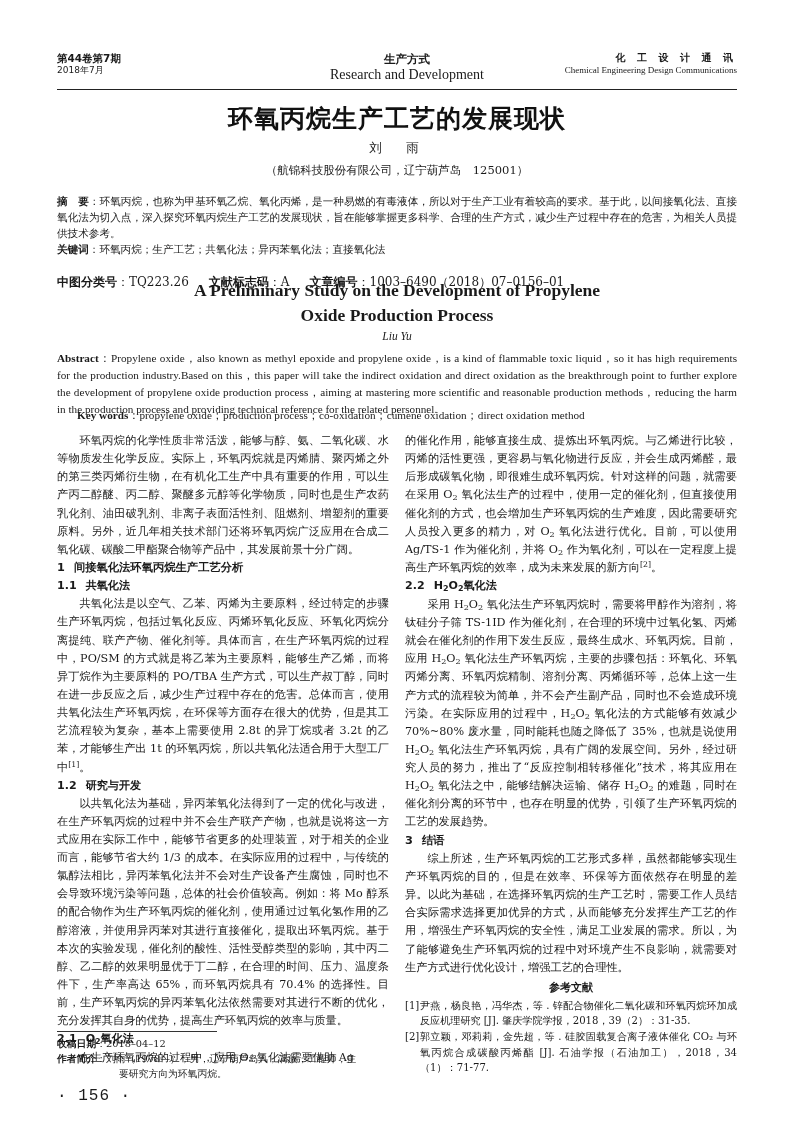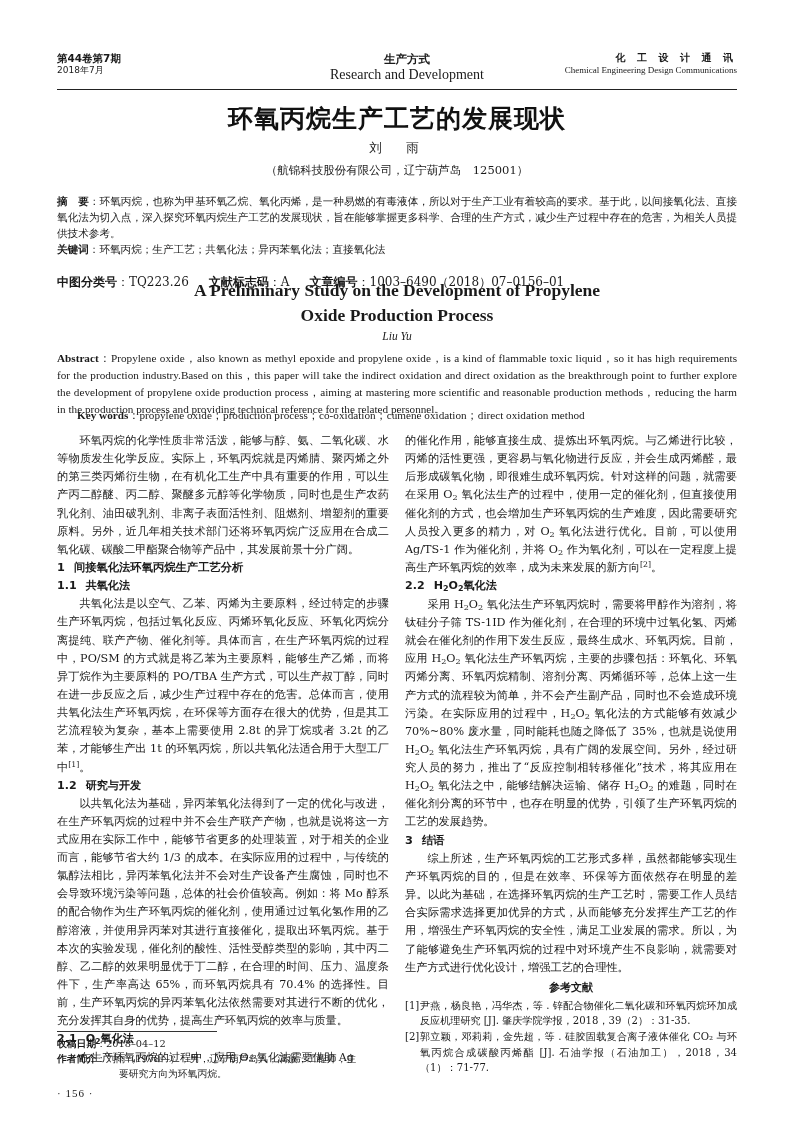--- a/index.html
+++ b/index.html
@@ -290,22 +290,22 @@
     position: absolute;
     left: 0;
     top: 0;
   }
 
   
   .pageno {
     position: absolute;
     left: 57px;
     top: 1071px;
-    font-family: Liberation Serif, serif;
-    font-size: 11px;
+    font-family: Liberation Mono, monospace;
+    font-size: 16px;
     letter-spacing: 1px;
     text-align: center;
   }
 </style>
 </head>
 <body>
 
 <div class="page">
 
   <div class="runhead">

